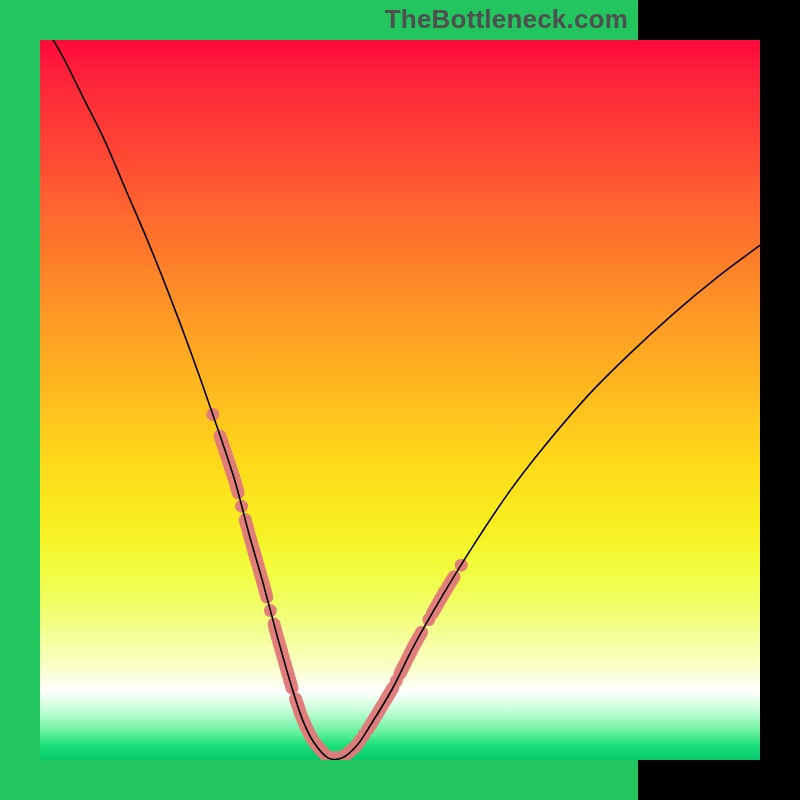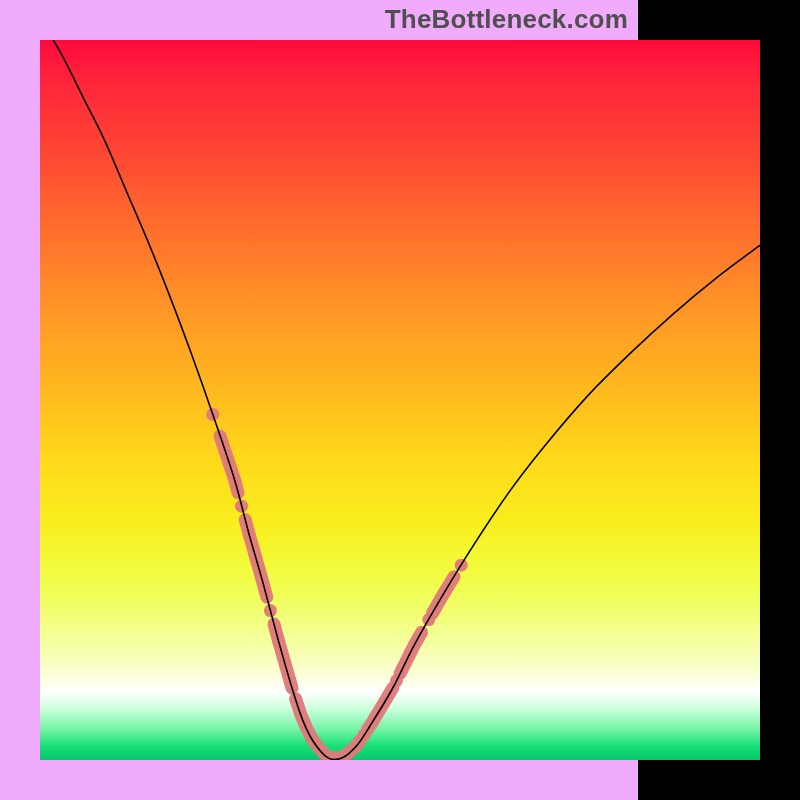--- a/index.html
+++ b/index.html
@@ -8,21 +8,21 @@
     width: 800px;
     height: 800px;
     background: #000;
     font-family: Arial, Helvetica, sans-serif;
     overflow: hidden;
   }
   .frame {
     position: relative;
     width: 638px;
     height: 800px;
-    background: #f0abfc;
+    background: #22c55e;
   }
   .watermark {
     position: absolute;
     top: 4px;
     right: 10px;
     color: #4f4f4f;
     font-size: 26px;
     font-weight: 600;
     letter-spacing: 0.2px;
     user-select: none;

